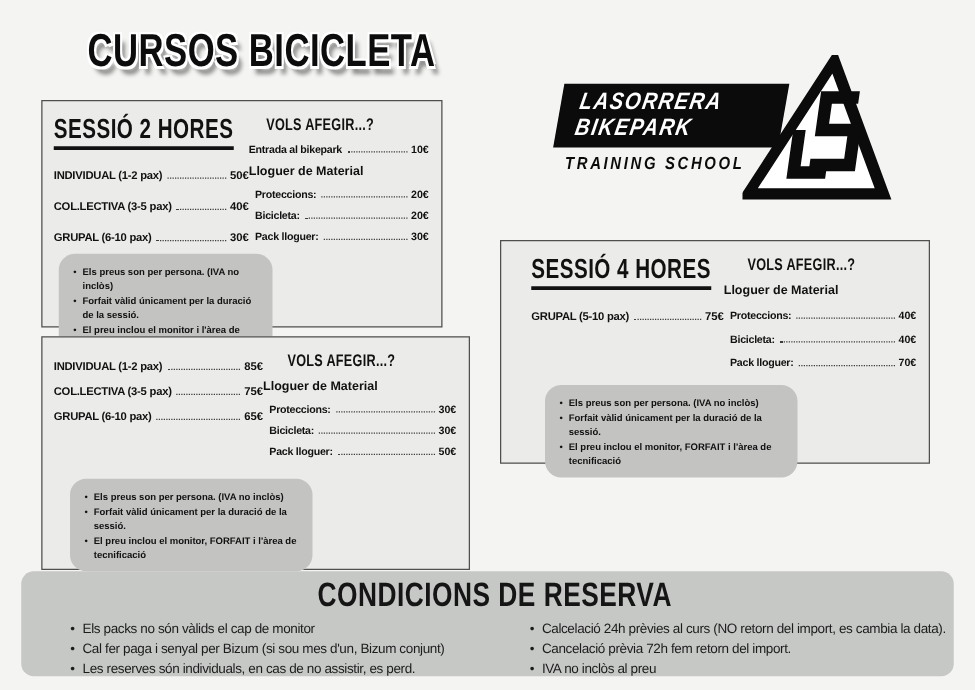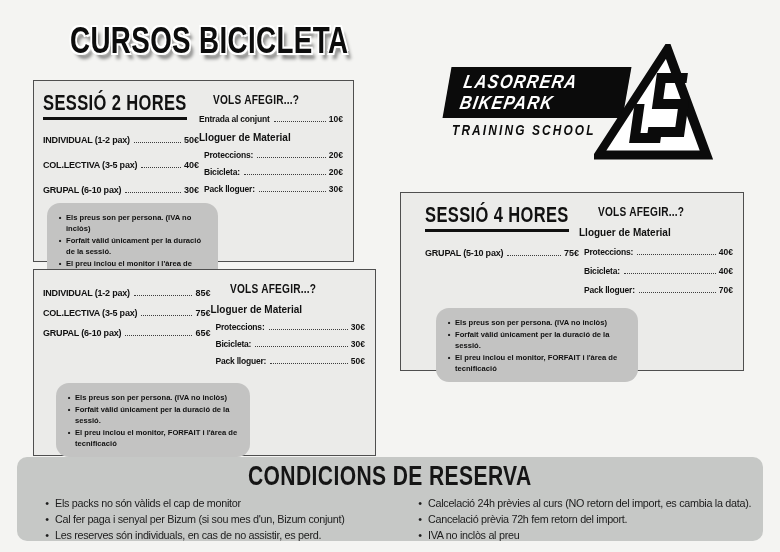--- a/index.html
+++ b/index.html
@@ -77,21 +77,21 @@
   .box-2h .note-box { left:4px;  top:114px; width:171px; }
   .box-3h .note-box { left:13px; top:105px; width:194px; }
   .box-4h .note-box { left:11px; top:107px; width:202px; }
   .note-item { display:flex; margin-top:1px; }
   .note-item .blt { width:12px; text-align:center; flex:0 0 12px; }
   .note-item .txt { flex:1; }
 
   
   .conditions {
     position:absolute; left:17px; top:457px; width:746px; height:84px;
-    background:#c6c8c6; border-radius:10px; padding-top:4px;
+    background:#c6c8c6; border-radius:10px; padding-top:4px;padding-left:11px;
   }
   .cond-title { text-align:center; font-size:27px; font-weight:bold; letter-spacing:.5px; color:#151515; }
   .cond-cols { display:flex; margin-top:3px; }
   .cond-col { width:50%; padding-left:22px; }
   .cond-item { display:flex; font-size:10.8px; color:#1c1c1c; line-height:1.5; letter-spacing:-.3px; }
   .cond-item .blt { width:16px; flex:0 0 16px; text-align:center; }
   .cond-item .txt { flex:1; }
 </style>
 </head>
 <body>
@@ -145,21 +145,21 @@
           <div class="note-item">
             <span class="blt">•</span>
             <span class="txt"><span>El preu inclou el monitor i l'àrea de tecnificació</span></span>
           </div>
         </div>
     </div>
     <div class="col-right">
       <h3 class="addons-title"><span class="cx">VOLS AFEGIR...?</span></h3>
       <div>
           <div class="addon-row">
-            <span class="lbl">Entrada al conjunt</span>
+            <span class="lbl">Entrada al bikepark</span>
             <span class="dots"></span>
             <span class="prc">10€</span>
           </div>
           <div class="addon-header">Lloguer de Material</div>
           <div class="addon-row indent">
             <span class="lbl">Proteccions:</span>
             <span class="dots"></span>
             <span class="prc">20€</span>
           </div>
           <div class="addon-row indent">

